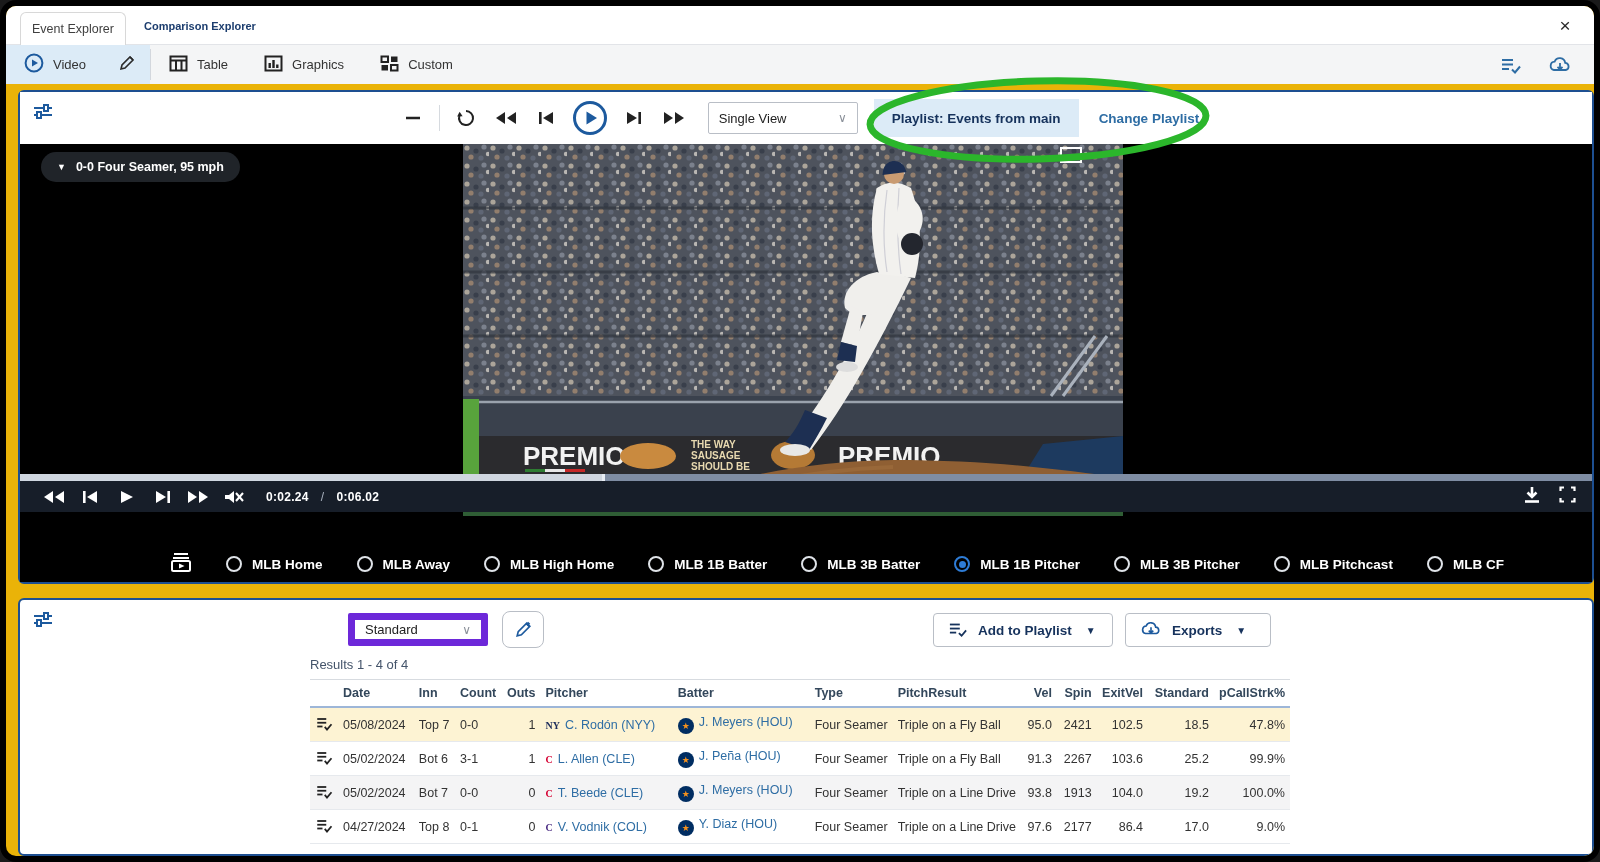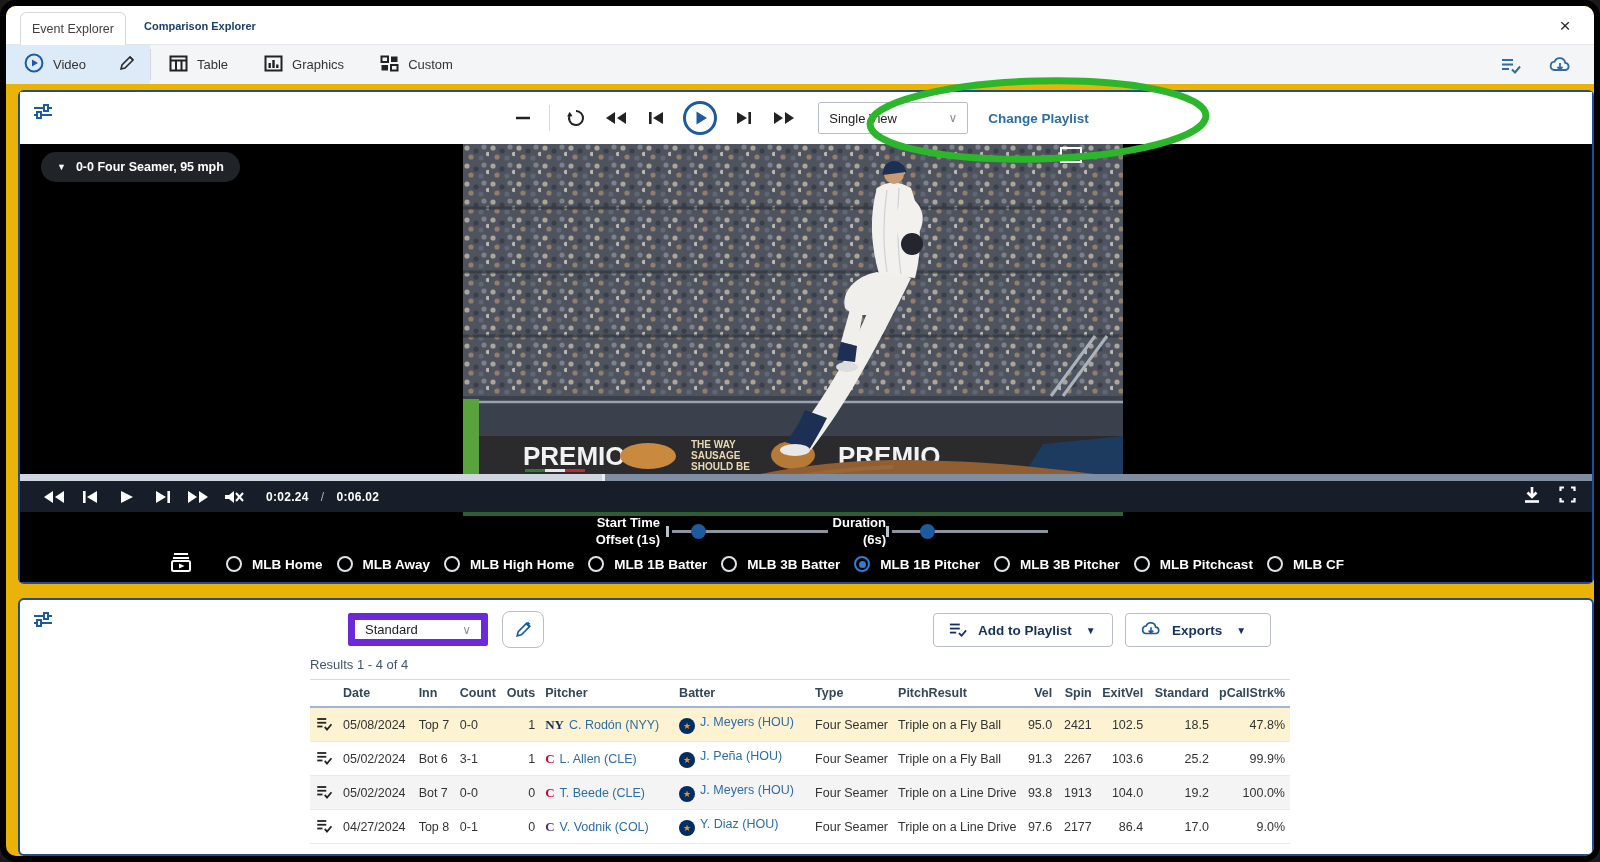--- a/index.html
+++ b/index.html
@@ -95,21 +95,21 @@
   .results-count { position:absolute; left:290px; top:57px; font-size:13px; color:#44546a; }
   .results-wrap { position:absolute; left:290px; top:79px; width:980px; border-top:1px solid #d7dbe0; }
   table.results { width:100%; border-collapse:collapse; font-size:12.5px; }
   table.results th { font-weight:700; color:#33475b; padding:6px 5px; white-space:nowrap; border-bottom:2px solid #9db6d8; }
   table.results td { padding:7px 5px; white-space:nowrap; border-bottom:1px solid #e6e9ed; color:#333; }
   table.results tr.hl td { background:#fdf3d3; }
   table.results tr.alt td { background:#f4f4f5; }
   .al { text-align:left; } .ar { text-align:right; }
   td.gray, th.gray { color:#5a5a5a; }
   .plink { color:#2e6da4; cursor:pointer; text-decoration:none; }
-  .logo-txt { font-weight:700; font-size:13px; margin-right:5px; font-family:"Liberation Serif", serif; }
+  .logo-txt { font-weight:700; font-size:10px; margin-right:5px; font-family:"Liberation Serif", serif; }
   .logo-badge { display:inline-flex; width:16px; height:16px; border-radius:50%; align-items:center; justify-content:center;
     font-size:9px; margin-right:5px; vertical-align:-3px; }
   .rowicon { display:inline-block; width:18px; height:14px; }
 
   
   #annotation { position:absolute; left:856px; top:68px; width:352px; height:92px; z-index:60; pointer-events:none; }
 </style>
 </head>
 <body>
 
@@ -250,20 +250,21 @@
       <div class="pc-btn">
         <svg width="22" height="16" viewBox="0 0 22 16">
               <polygon points="1,2 1,14 10,8" fill="#222"></polygon>
               <polygon points="12,2 12,14 21,8" fill="#222"></polygon>
             </svg>
       </div>
       <div class="view-select">
         <span>Single View</span>
         <span class="chev">∨</span>
       </div>
+      <div class="playlist-label">Playlist: Events from main</div>
       <div class="change-playlist">Change Playlist</div>
     </div>
 
     <div class="stage">
 
       <div class="video-frame">
         <svg width="660" height="372" viewBox="0 0 660 372">
           <defs>
             <pattern id="crowd" width="26" height="18" patternUnits="userSpaceOnUse">
               <rect width="26" height="18" fill="#565b63"></rect>
@@ -396,51 +397,33 @@
                     <path d="M1.5 5 V1.5 H5"></path>
                     <path d="M12 1.5 H15.5 V5"></path>
                     <path d="M15.5 12 V15.5 H12"></path>
                     <path d="M5 15.5 H1.5 V12"></path>
                   </g>
                 </svg>
           </span>
         </div>
       </div>
 
-      <div class="slider-row">
-        <div class="sl-label" style="right:932px; top:3px;">
-          <div>Start Time</div>
-          <div>Offset (1s)</div>
-        </div>
-        <div class="sl-track" style="left:652px; width:156px;">
-          <div class="sl-tick"></div>
-          <div class="sl-thumb" id="start-thumb" style="left: 12%;"></div>
-        </div>
-        <div class="sl-label" style="right:706px; top:3px;">
-          <div>Duration</div>
-          <div>(6s)</div>
-        </div>
-        <div class="sl-track" style="left:872px; width:156px;">
-          <div class="sl-tick"></div>
-          <div class="sl-thumb" id="duration-thumb" style="left: 18%;"></div>
-        </div>
-      </div>
 
       <div class="angles">
         <span style="margin-right:4px;">
           <svg width="22" height="22" viewBox="0 0 22 22">
                 <g fill="none" stroke="#fff" stroke-width="2">
                   <line x1="4" y1="3" x2="18" y2="3"></line>
                   <line x1="3" y1="7" x2="19" y2="7"></line>
                   <rect x="2" y="10" width="18" height="10" rx="1.5"></rect>
                 </g>
                 <polygon points="9,12.5 14.5,15 9,17.5" fill="#fff"></polygon>
               </svg>
         </span>
-        <span id="camera-angle-options" style="display:flex; gap:14px; align-items:center;">
+        <span id="camera-angle-options" style="display:flex; gap:34px; align-items:center;">
               <span class="angle">
                 <span class="rad"></span>
                 <span class="alabel">MLB Home</span>
               </span>
               <span class="angle">
                 <span class="rad"></span>
                 <span class="alabel">MLB Away</span>
               </span>
               <span class="angle">
                 <span class="rad"></span>

